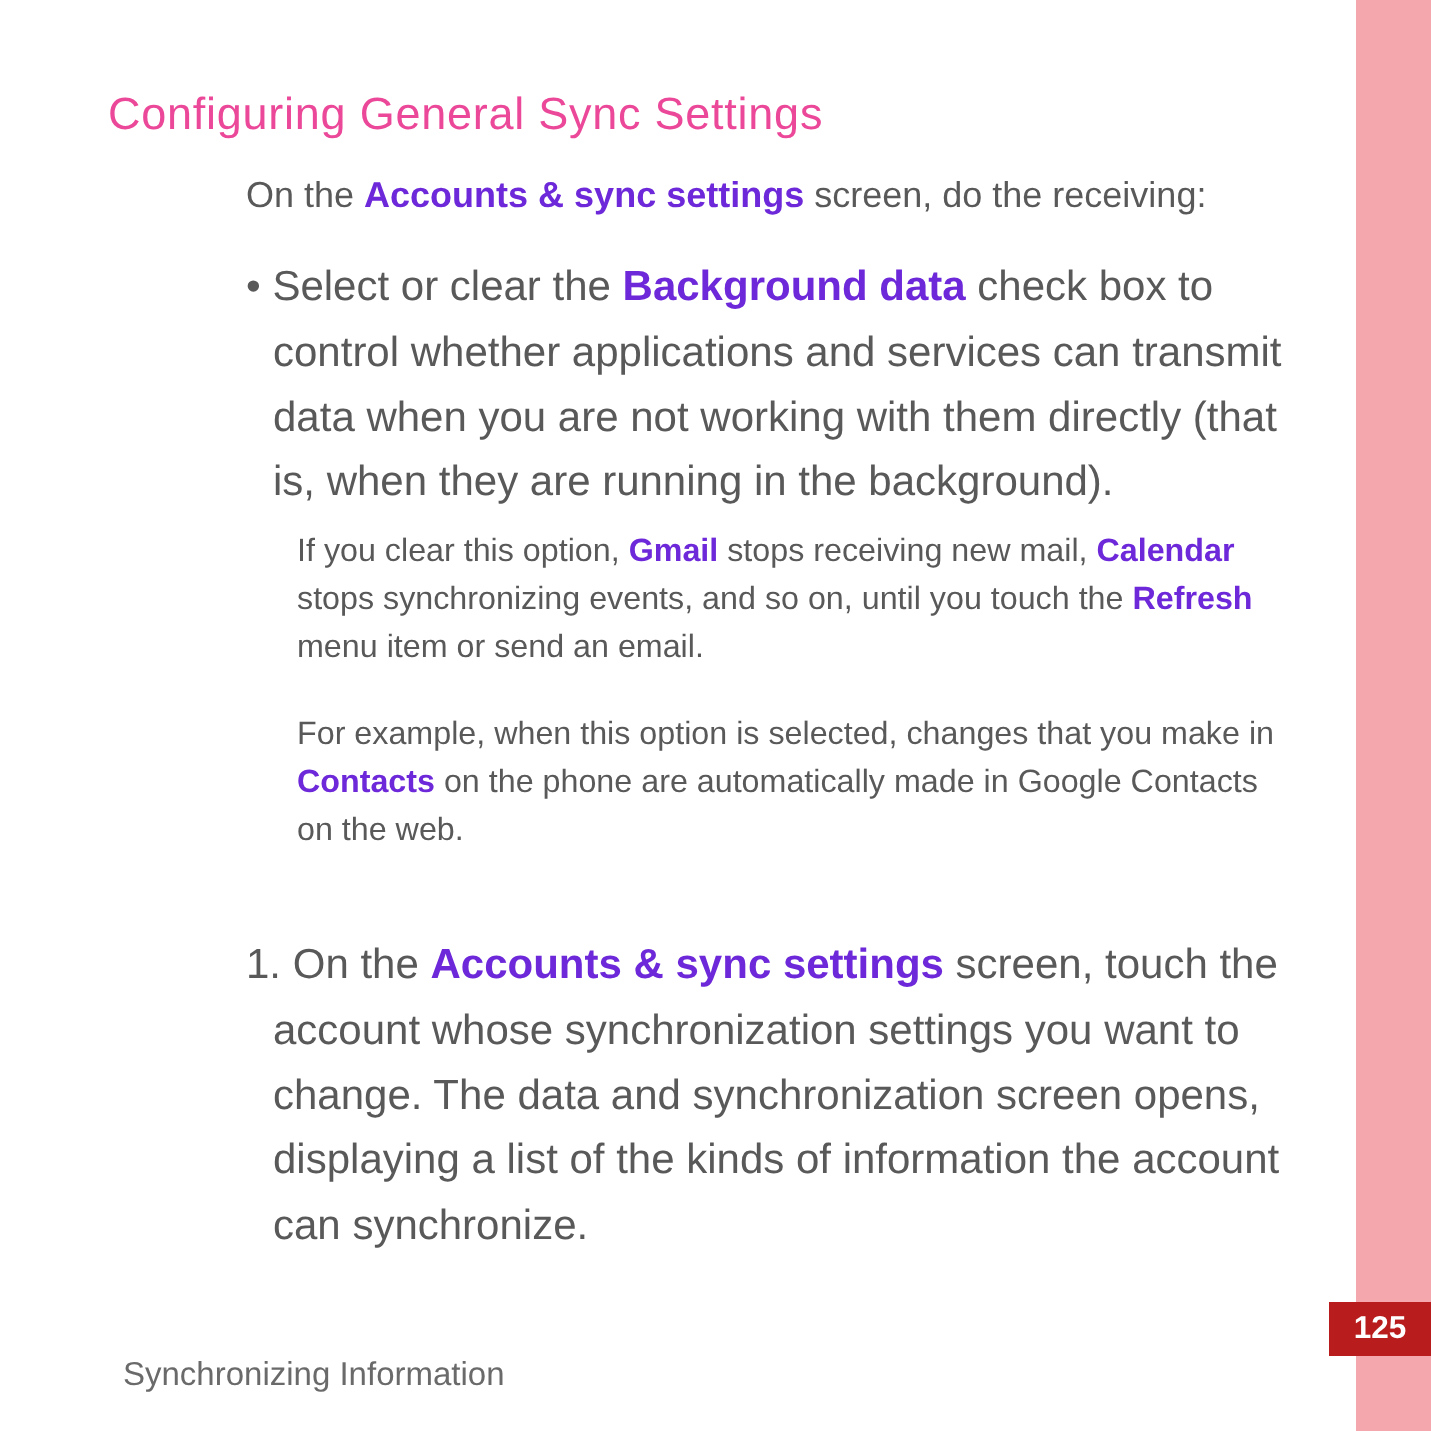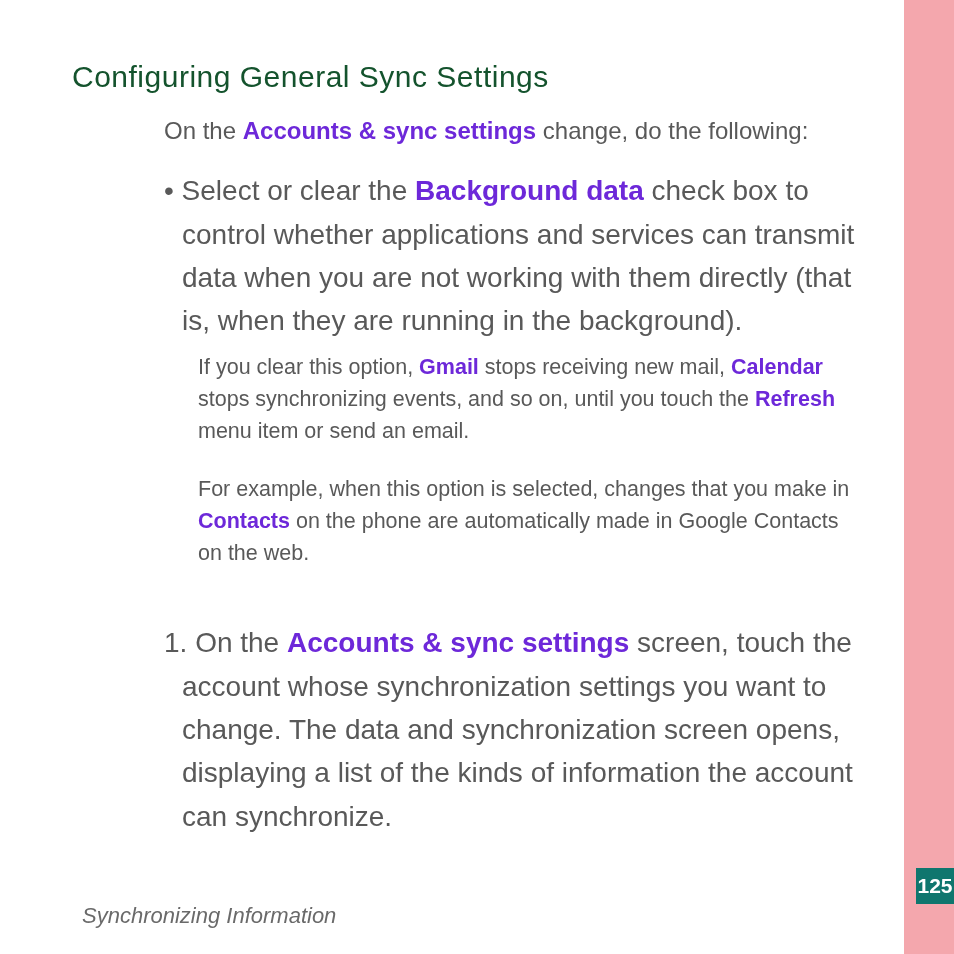--- a/index.html
+++ b/index.html
@@ -18,40 +18,40 @@
     top: 0;
     right: 0;
     width: 50px;
     height: 100%;
     background: #f4a7ad;
   }
   .tab {
     position: absolute;
     right: 0;
     top: 868px;
-    width: 38px;
+    width: 68px;
     height: 36px;
-    background: #0f766e;
+    background: #b91c1c;
     color: #ffffff;
     font-weight: bold;
     font-size: 21px;
     display: flex;
     align-items: center;
     justify-content: center;
   }
   .content {
     position: absolute;
     left: 72px;
     top: 60px;
     width: 790px;
   }
   h2 {
     font-weight: normal;
     font-size: 30px;
-    color: #14532d;
+    color: #ec4899;
     margin: 0 0 18px 0;
     letter-spacing: 0.5px;
   }
   .intro {
     margin-left: 92px;
     font-size: 24px;
     line-height: 1.55;
     margin-bottom: 20px;
   }
   .list {
@@ -77,39 +77,38 @@
     line-height: 1.5;
     margin-left: 34px;
     margin-top: 8px;
   }
   .footer {
     position: absolute;
     left: 82px;
     top: 903px;
     font-size: 22px;
     color: #6a6a6a;
-    font-style: italic;
   }
   b { font-weight: bold; color: #6d28d9; }
   .section-gap { height: 30px; }
 </style>
 </head>
 <body>
 
 <div class="side-stripe"></div>
 <div class="tab">
   <span>125</span>
 </div>
 
 <div class="content">
 
   <h2>Configuring General Sync Settings</h2>
 
   <div class="intro">
-    <span>On the </span><b>Accounts &amp; sync settings</b><span> change, do the following:</span>
+    <span>On the </span><b>Accounts &amp; sync settings</b><span> screen, do the receiving:</span>
   </div>
 
   <div class="list">
 
     <div class="item">
       <div class="main-line bullet">
         <span>Select or clear the </span><b>Background data</b><span> check box to control whether applications and services can transmit data when you are not working with them directly (that is, when they are running in the background).</span>
       </div>
       <div class="note">
         <span>If you clear this option, </span><b>Gmail</b><span> stops receiving new mail, </span><b>Calendar</b><span> stops synchronizing events, and so on, until you touch the </span><b>Refresh</b><span> menu item or send an email.</span>

